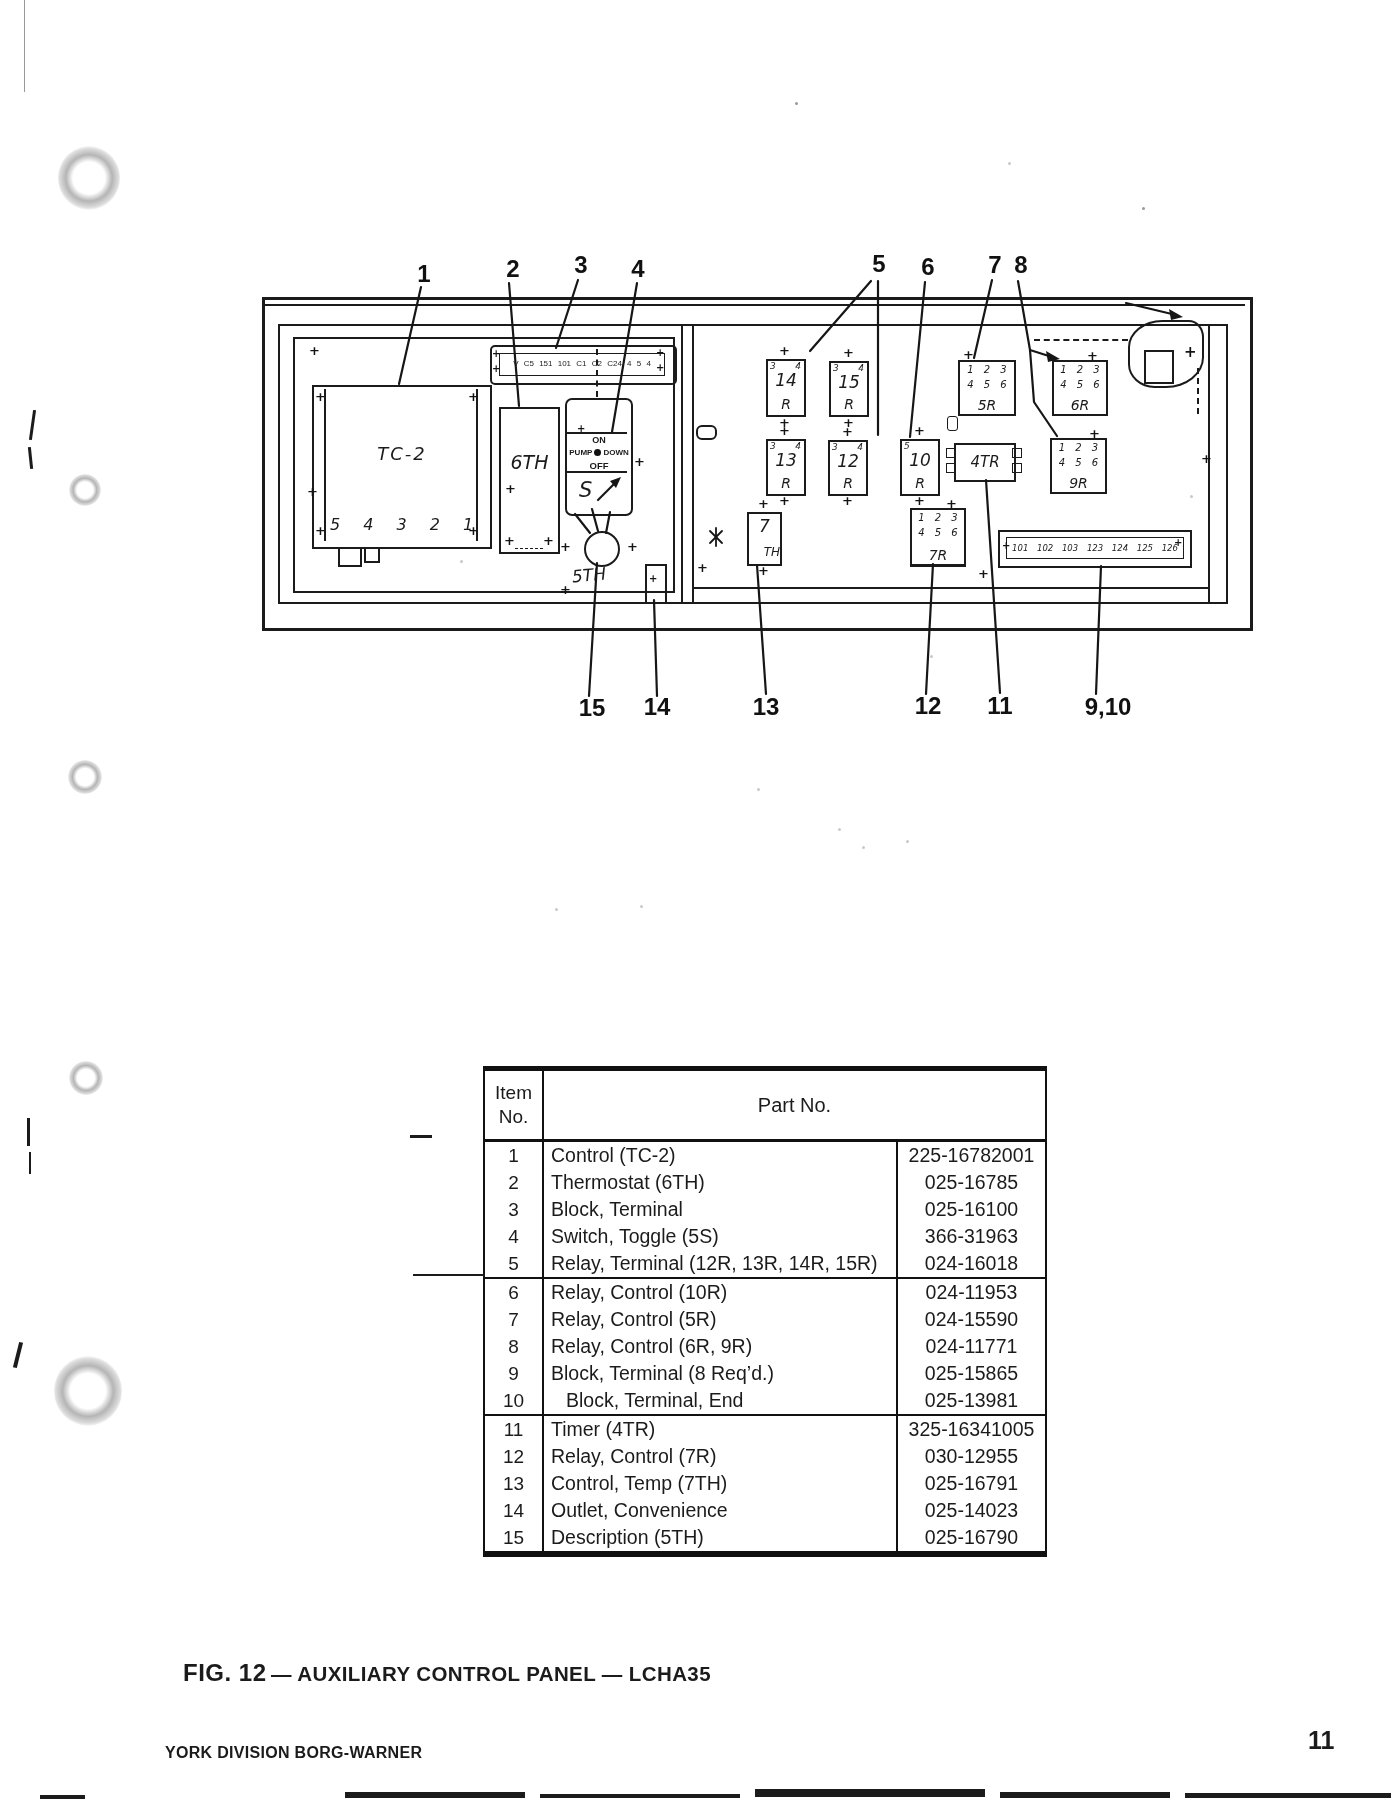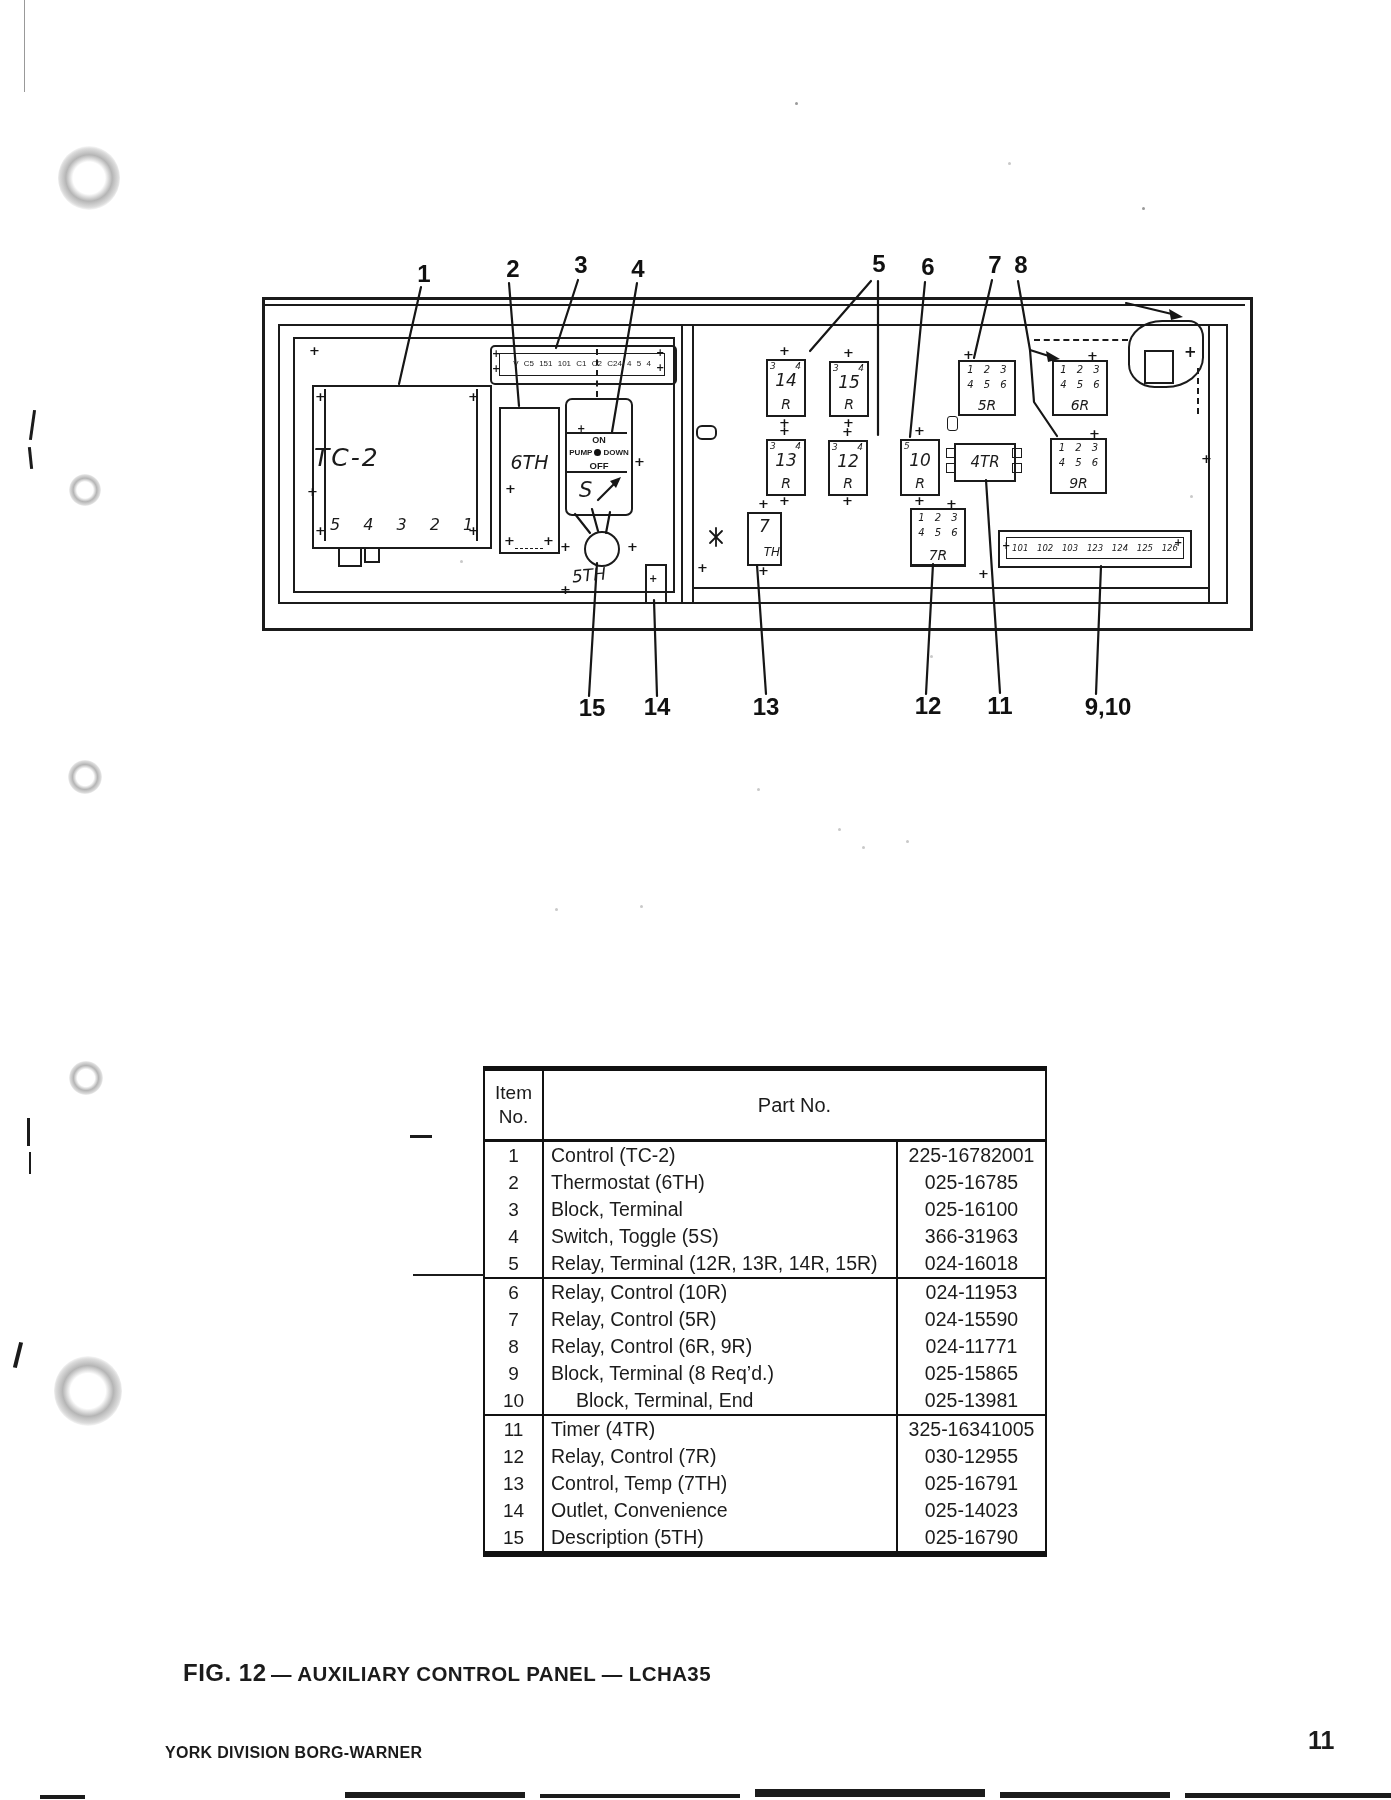--- a/index.html
+++ b/index.html
@@ -30,21 +30,21 @@
           border-top-width:5px;border-bottom-width:6px;background:#fff;}
   .thead{display:flex;height:68px;border-bottom:3px solid #111;}
   .h-item{width:57px;border-right:2px solid #111;display:flex;flex-direction:column;justify-content:center;align-items:center;font-size:19px;line-height:1.25;}
   .h-desc{width:354px;border-right:2px solid #111;display:flex;align-items:center;justify-content:center;font-size:20px;}
   .h-part{flex:1;display:flex;align-items:center;justify-content:center;font-size:20px;}
   .trow{display:flex;height:27px;}
   .trow .c1{width:57px;border-right:2px solid #111;display:flex;align-items:center;justify-content:center;font-size:19px;}
   .trow .c2{width:354px;border-right:2px solid #111;display:flex;align-items:center;padding-left:7px;box-sizing:border-box;font-size:19.5px;}
   .trow .c3{flex:1;display:flex;align-items:center;justify-content:center;font-size:19.5px;}
   .trow.group-end{border-bottom:2px solid #111;}
-  .trow.indent .c2{padding-left:32px;}
+  .trow.indent .c2{padding-left:22px;}
   .caption{position:absolute;left:183px;top:1659px;white-space:nowrap;}
   .caption .fig{font:800 24px "Liberation Sans",sans-serif;letter-spacing:.5px;}
   .caption .ttl{font:700 20.5px "Liberation Sans",sans-serif;letter-spacing:.4px;}
   .footer{position:absolute;left:165px;top:1744px;font:700 16px "Liberation Sans",sans-serif;letter-spacing:.3px;}
   .pageno{position:absolute;left:1308px;top:1726px;font:700 25px "Liberation Sans",sans-serif;}
   svg{position:absolute;left:0;top:0;}
 </style>
 </head>
 <body>
 
@@ -86,21 +86,21 @@
   <div class="frame" style="left:278px;top:324px;width:946px;height:276px;"></div>
   <div class="frame" style="left:293px;top:337px;width:378px;height:252px;"></div>
   <div class="bar" style="left:681px;top:324px;width:2px;height:278px;"></div>
   <div class="bar" style="left:692px;top:324px;width:2px;height:278px;"></div>
   <div class="bar" style="left:1208px;top:324px;width:2px;height:278px;"></div>
   <div class="bar" style="left:694px;top:587px;width:514px;height:2px;"></div>
 
   <div class="frame hw" style="left:312px;top:385px;width:176px;height:160px;">
     <div class="bar" style="left:10px;top:2px;width:2px;height:152px;"></div>
     <div class="bar" style="left:162px;top:2px;width:2px;height:152px;"></div>
-    <div class="abs" style="left:0;right:0;top:56px;text-align:left;font-size:25px;letter-spacing:2px;">TC-2</div>
+    <div class="abs" style="left:0;right:0;top:56px;text-align:center;font-size:18px;letter-spacing:2px;">TC-2</div>
     <div class="abs" style="left:16px;top:128px;font-size:16px;white-space:pre;word-spacing:18px;">5 4 3 2 1</div>
   </div>
   <div class="frame" style="left:338px;top:547px;width:20px;height:16px;"></div>
   <div class="frame" style="left:364px;top:547px;width:12px;height:12px;"></div>
 
   <div class="frame hw" style="left:499px;top:407px;width:57px;height:143px;">
     <div class="abs" style="left:0;right:0;top:42px;text-align:center;font-size:19px;">6TH</div>
     <div class="hdash" style="left:14px;top:139px;width:28px;border-top-width:1px;"></div>
   </div>
 

